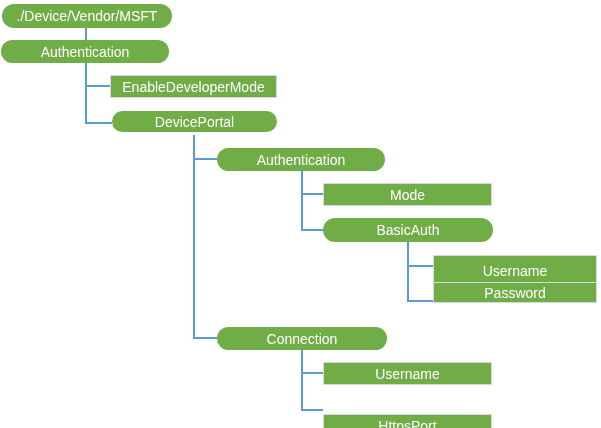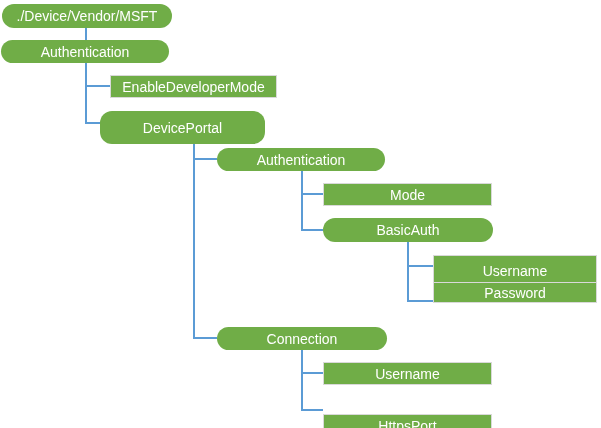--- a/index.html
+++ b/index.html
@@ -61,21 +61,21 @@
   <div class="line v" style="left:301px;top:350px;height:61px"></div>
   <div class="line h" style="left:301px;top:372px;width:22px"></div>
   <div class="line h" style="left:301px;top:409px;width:22px"></div>
 
   <div class="node pill" style="left:2px;top:4px;width:170px;height:24px">./Device/Vendor/MSFT</div>
 
   <div class="node pill" style="left:1px;top:40px;width:168px;height:23px">Authentication</div>
 
   <div class="node rect" style="left:110px;top:75px;width:167px;height:23px">EnableDeveloperMode</div>
 
-  <div class="node pill" style="left:100px;top:111px;width:165px;height:33px">DevicePortal</div>
+  <div class="node pill" style="left:112px;top:111px;width:165px;height:21px">DevicePortal</div>
 
   <div class="node rect" style="left:323px;top:183px;width:169px;height:23px">Mode</div>
 
   <div class="node pill" style="left:217px;top:148px;width:168px;height:23px">Authentication</div>
 
   <div class="node pill" style="left:323px;top:218px;width:170px;height:24px">BasicAuth</div>
 
   <div class="node rect" style="left:433px;top:255px;width:164px;height:32px">Username</div>
 
   <div class="node rect" style="left:433px;top:282px;width:164px;height:21px">Password</div>

